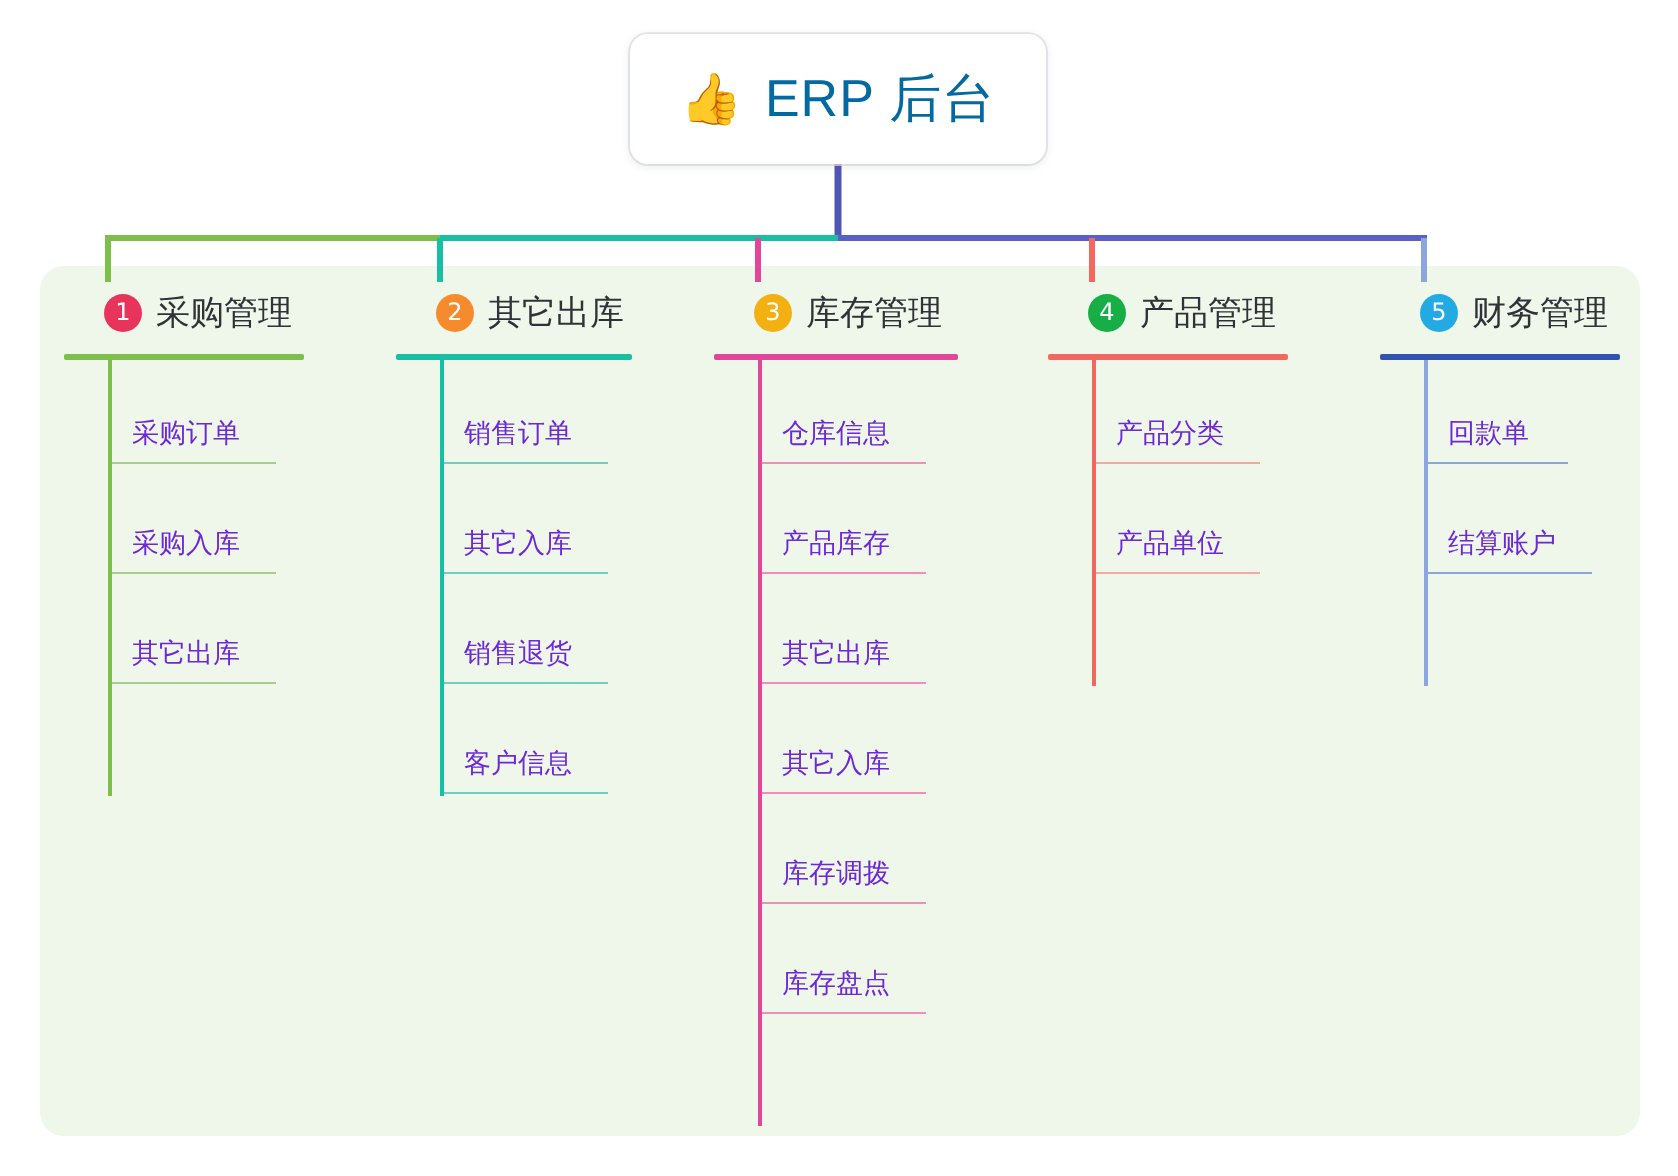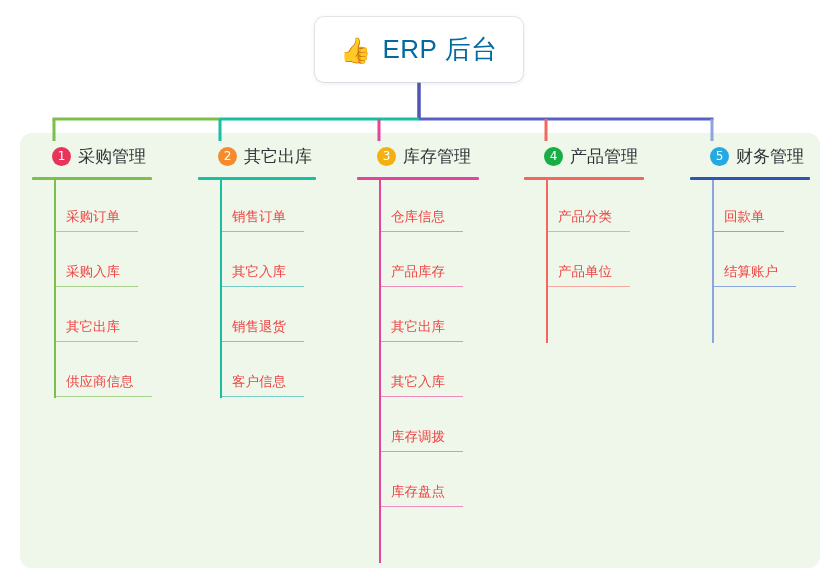--- a/index.html
+++ b/index.html
@@ -106,21 +106,21 @@
   .leaf-list { position: relative; }
   .leaf {
     position: relative;
     height: 55px;
   }
   .leaf-label {
     position: absolute;
     left: 34px;
     bottom: 9px;
     font-size: 13.5px;
-    color: #ef4444;
+    color: #6d28d9;
     white-space: nowrap;
   }
   .leaf-rule {
     position: absolute;
     left: 22px;
     bottom: 3px;
     height: 1.5px;
   }
   .leaf-stem {
     position: absolute;
@@ -165,24 +165,20 @@
             <div class="leaf-rule" style="width: 84px; background: rgb(168, 207, 138);"></div>
           </div>
           <div class="leaf">
             <span class="leaf-label">采购入库</span>
             <div class="leaf-rule" style="width: 84px; background: rgb(168, 207, 138);"></div>
           </div>
           <div class="leaf">
             <span class="leaf-label">其它出库</span>
             <div class="leaf-rule" style="width: 84px; background: rgb(168, 207, 138);"></div>
           </div>
-          <div class="leaf">
-            <span class="leaf-label">供应商信息</span>
-            <div class="leaf-rule" style="width: 98px; background: rgb(168, 207, 138);"></div>
-          </div>
           <div class="leaf-stem" style="top: 0px; height: 218px; background: rgb(124, 191, 74);"></div>
         </div>
       </div>
       <div class="column" style="left: 198px;">
         <div class="col-head">
           <span class="badge" style="background: rgb(245, 139, 44);">2</span>
           <span class="head-label">其它出库</span>
         </div>
         <div class="head-rule" style="width: 118px; background: rgb(23, 191, 163);"></div>
         <div class="leaf-list">

